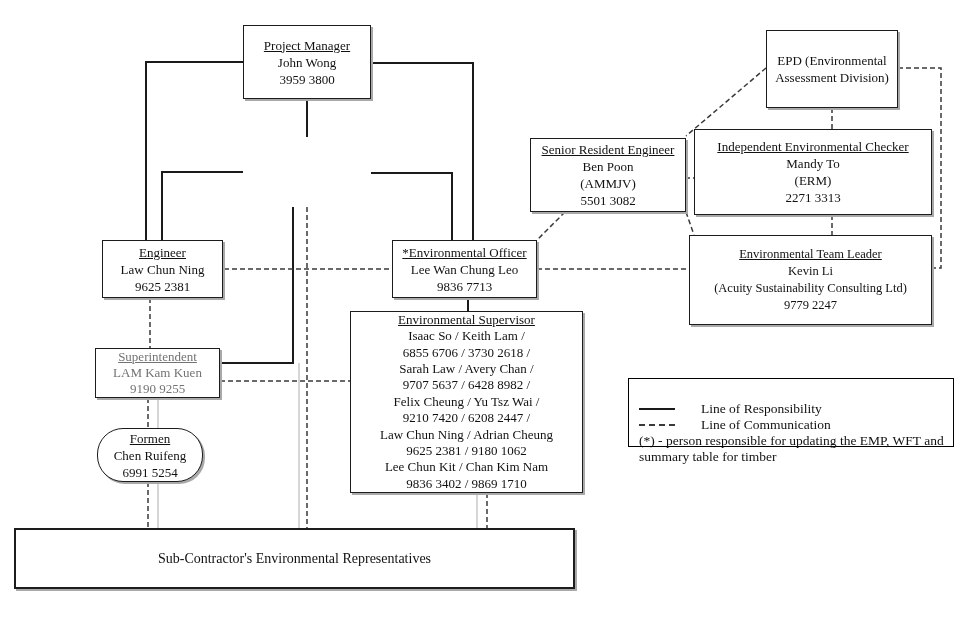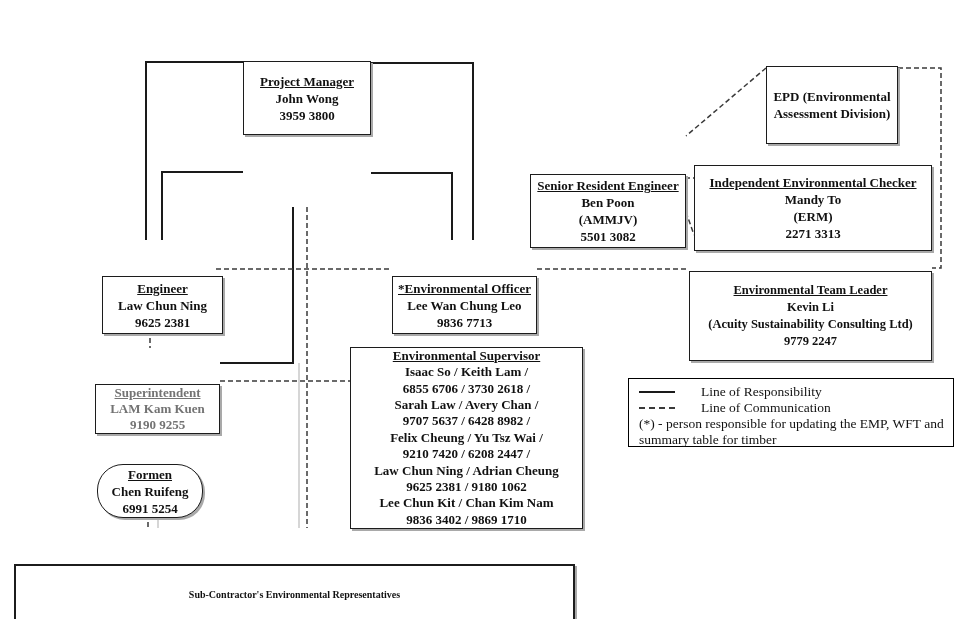--- a/index.html
+++ b/index.html
@@ -6,33 +6,33 @@
   #canvas{
     position:relative;width:975px;height:619px;background:#ffffff;
     font-family:"Liberation Serif","DejaVu Serif",serif;
     color:#111;overflow:hidden;
   }
   svg.wires{position:absolute;left:0;top:0;width:975px;height:619px;pointer-events:none;}
   .node{
     position:absolute;background:#fff;border:1.4px solid #1c1c1c;
     box-shadow:2px 2px 0 #a9a9a9;
     display:flex;flex-direction:column;justify-content:center;align-items:center;
-    text-align:center;font-weight:bold;font-size:13px;line-height:17px;
-    white-space:nowrap;z-index:2;box-sizing:border-box;margin-top:36px;
+    text-align:center;font-weight:normal;font-size:13px;line-height:17px;
+    white-space:nowrap;z-index:2;box-sizing:border-box;
   }
   .node .title{text-decoration:underline;}
   .node.red{color:#737373;}
   .node.plain .title{text-decoration:none;}
   .node.supervisor{line-height:16.4px;}
-  .node.wide{font-size:10px;border-width:2px;}
+  .node.wide{font-size:14px;border-width:2px;}
   .legend{
     position:absolute;left:628px;top:378px;width:326px;height:69px;
     border:1.6px solid #000;background:#fff;box-sizing:border-box;
     font-size:13.5px;line-height:16px;font-weight:normal;
-    padding:5px 8px 4px 10px;z-index:2;
+    padding:22px 8px 4px 10px;z-index:2;
   }
   .legend .row{display:flex;align-items:center;height:16px;}
   .legend .swatch{width:36px;margin-right:26px;flex:0 0 36px;}
   .legend .swatch.solid{border-top:2px solid #1a1a1a;height:0;}
   .legend .swatch.dashed{border-top:2px dashed #3a3a3a;height:0;}
   .legend .note{white-space:nowrap;}
 </style>
 </head>
 <body>
 

